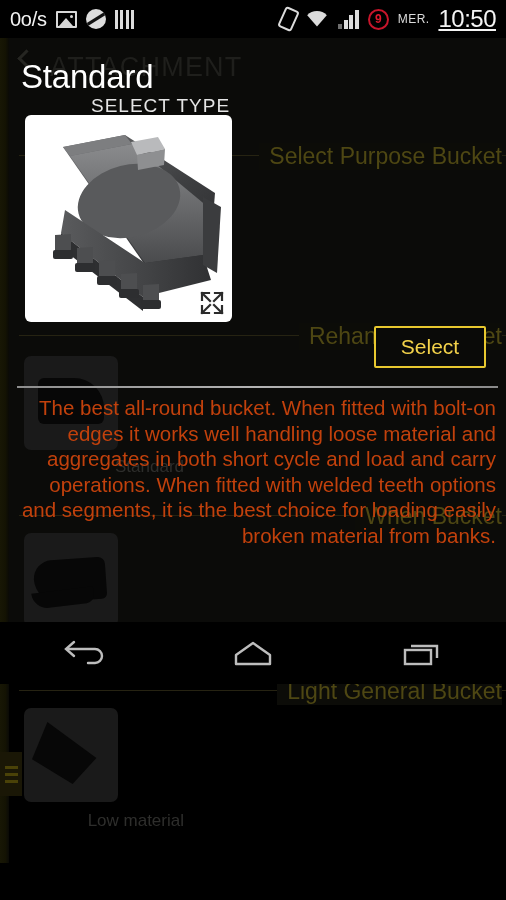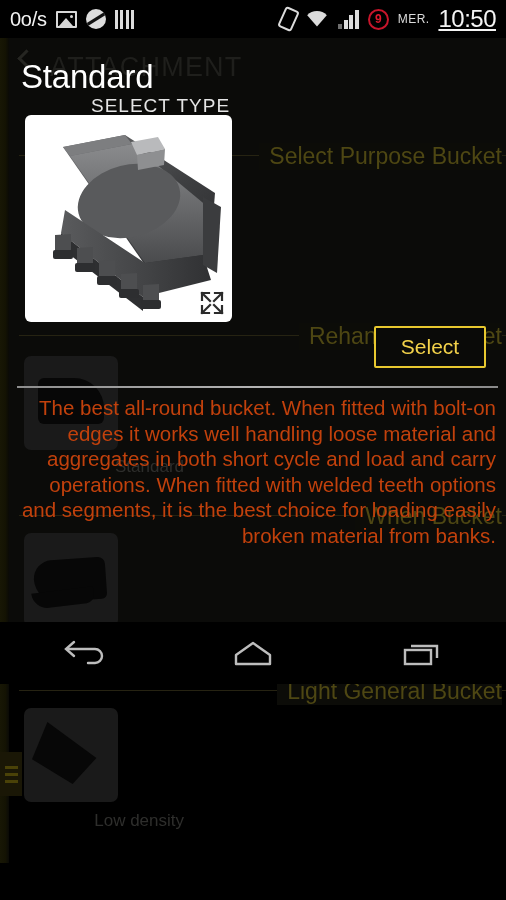--- a/index.html
+++ b/index.html
@@ -212,21 +212,21 @@
       <div class="shape" style="left:8px;top:57px;width:62px;height:16px;border-radius:0 0 10px 20px;transform:rotate(-7deg);"></div>
     </div>
 
     <div class="bg-group" style="top:640px;">
       <div class="grp-rule"></div>
       <div class="grp-title">Light General Bucket</div>
     </div>
     <div class="bg-thumb" style="left:24px;top:670px;">
       <div class="shape" style="left:8px;top:14px;width:70px;height:62px;clip-path:polygon(22% 0,92% 58%,58% 100%,0 60%);"></div>
     </div>
-    <div class="bg-label" style="left:24px;top:772px;">Low density</div>
+    <div class="bg-label" style="left:24px;top:772px;">Low material</div>
   </div>
 
   <div class="side-handle">
     <i></i>
       <i></i>
       <i></i>
   </div>
 
   <div class="overlay">
     <div class="ov-title">Standard</div>

